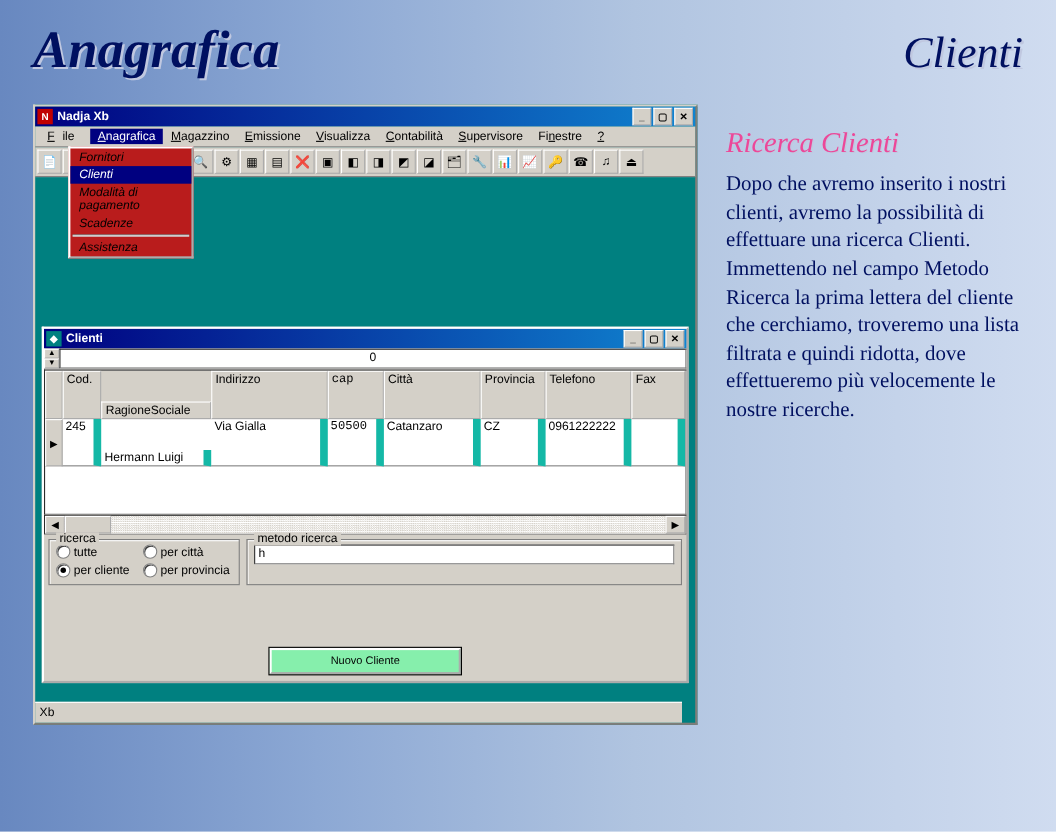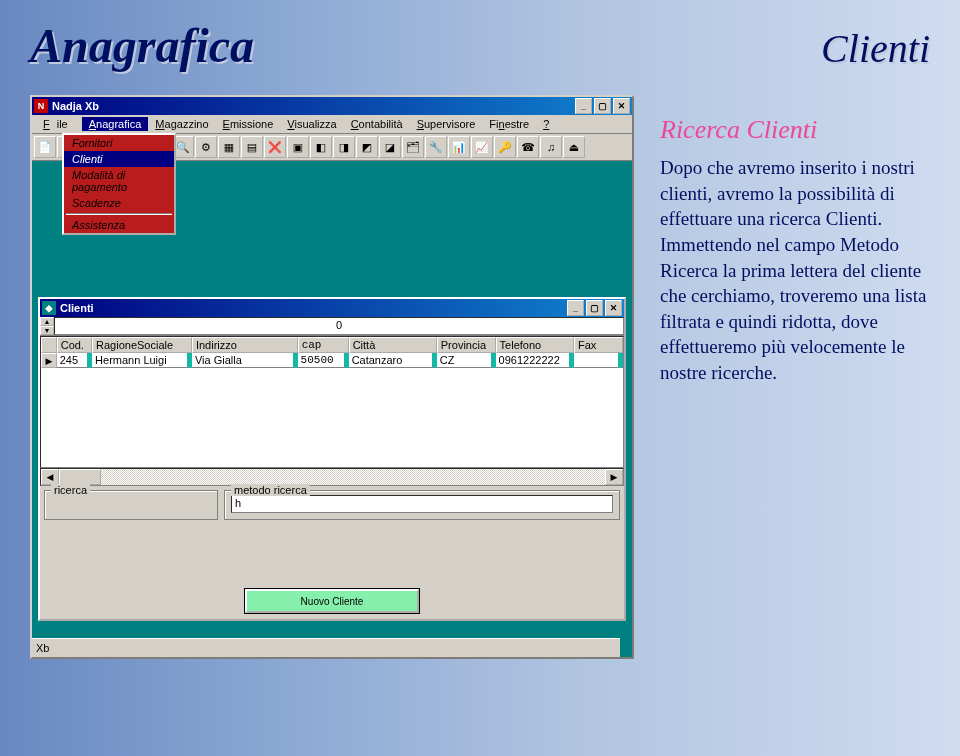--- a/index.html
+++ b/index.html
@@ -186,33 +186,33 @@
     background: #fff;
     border: 1px inset #808080;
     height: 130px;
     overflow: hidden;
   }
   .grid-headers {
     display: flex;
     background: #d4d0c8;
   }
   .gh, .gc {
-    border-right: 5px solid #14b8a6;
+    border-right: 7px solid #14b8a6;
     border-bottom: 1px solid #808080;
     padding: 1px 3px;
     font-size: 11px;
     overflow: hidden;
     white-space: nowrap;
     box-sizing: border-box;
   }
   .gh { background: #d4d0c8; border: 1px outset #fff; }
   .grid-row { display: flex; }
   .rowmark { width:14px; background:#d4d0c8; border:1px outset #fff; display:flex; align-items:center; justify-content:center; font-size:9px; }
   .col-cod { width: 36px; }
-  .col-rag { width: 102px; }
+  .col-rag { width: 102px; margin-top: 28px; }
   .col-ind { width: 108px; }
   .col-cap { width: 52px; font-family: Liberation Mono, monospace; }
   .col-cit { width: 90px; }
   .col-pro { width: 60px; }
   .col-tel { width: 80px; }
   .col-fax { width: 50px; }
 
   .hscroll {
     height: 16px;
     background: #d4d0c8;
@@ -375,20 +375,38 @@
       <div class="sbtn">◀</div>
       <div class="track">
           <div class="thumb"></div>
         </div>
       <div class="sbtn">▶</div>
     </div>
 
     <div class="search-opts">
       <div class="fieldset" style="width:160px">
         <div class="legend">ricerca</div>
+        <div class="radios">
+          <div class="radio">
+              <div class="dot"></div>
+              <span>tutte</span>
+            </div>
+          <div class="radio">
+              <div class="dot"></div>
+              <span>per città</span>
+            </div>
+          <div class="radio on">
+              <div class="dot"></div>
+              <span>per cliente</span>
+            </div>
+          <div class="radio">
+              <div class="dot"></div>
+              <span>per provincia</span>
+            </div>
+        </div>
       </div>
       <div class="fieldset" style="flex:1">
         <div class="legend">metodo ricerca</div>
         <div class="metodo-input">h</div>
       </div>
     </div>
 
     <div class="btn-primary">Nuovo Cliente</div>
   </div>
 

